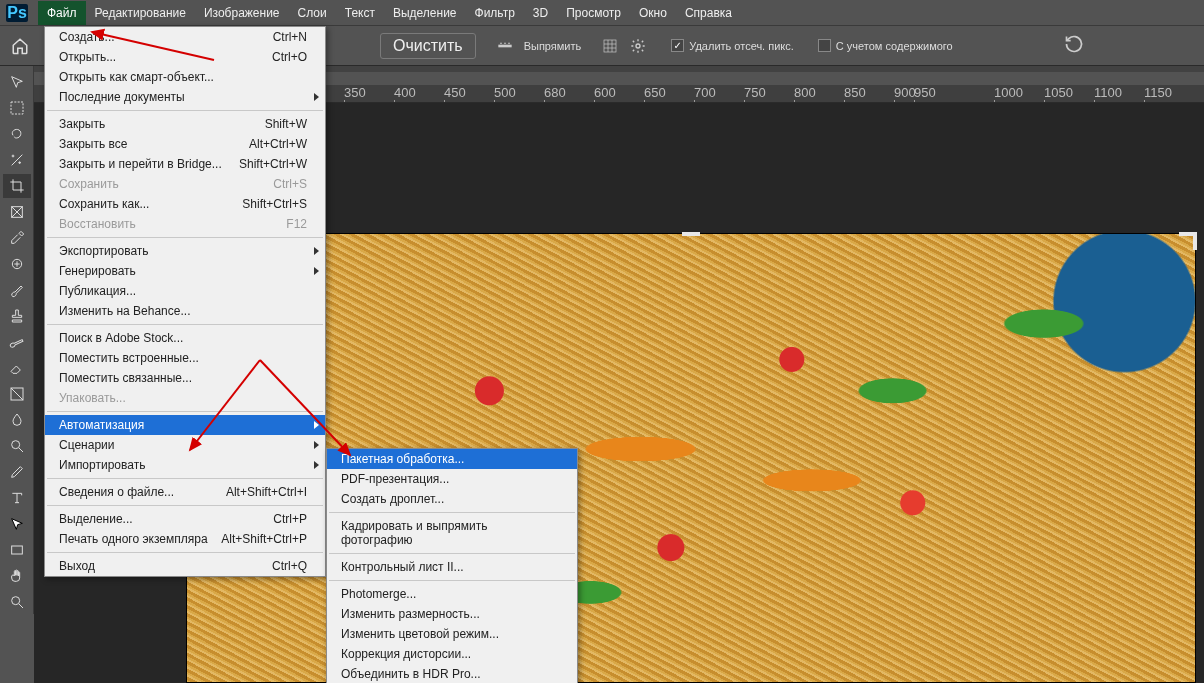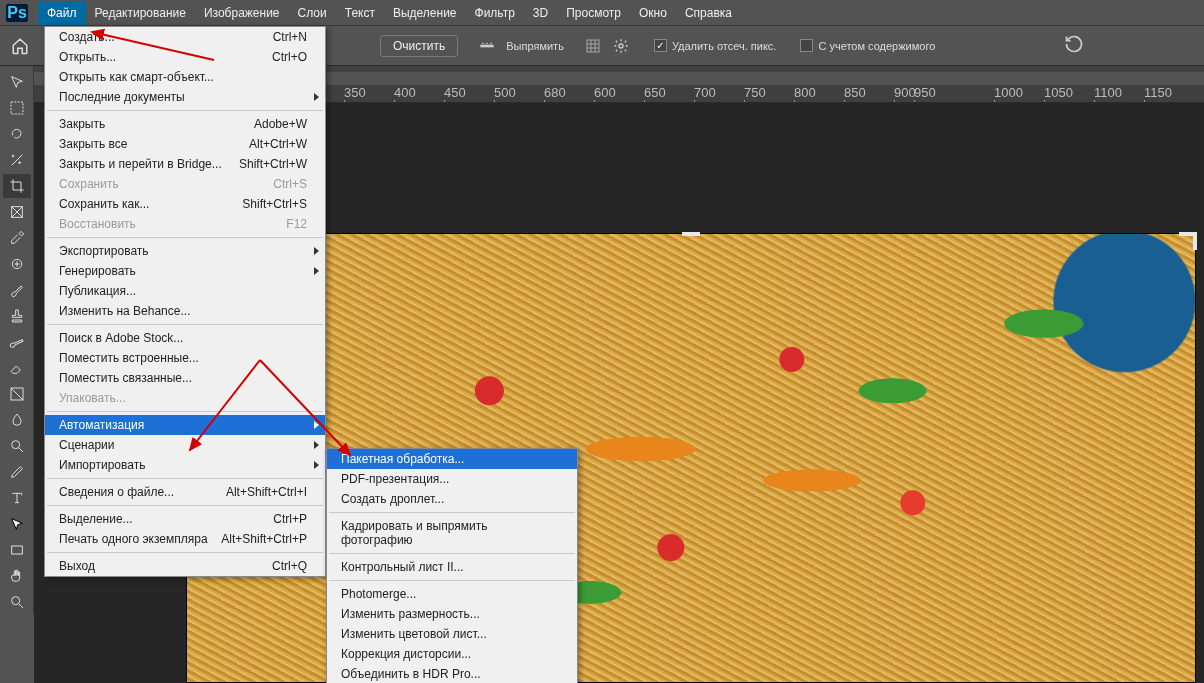--- a/index.html
+++ b/index.html
@@ -34,38 +34,38 @@
   align-items: center;
   justify-content: center;
   margin-right: 10px;
 }
 .menu-item {
   padding: 5px 9px;
   cursor: default;
   color: #eee;
 }
 .menu-item.open {
-  background: #0369a1;
+  background: #14532d;
   color: #fff;
 }
 .options-bar {
   height: 40px;
   background: #535353;
   border-bottom: 1px solid #2a2a2a;
   display: flex;
   align-items: center;
   padding-left: 45px;
   gap: 10px;
 }
 .btn {
   background: #535353;
   border: 1px solid #7a7a7a;
   padding: 3px 12px;
   color: #eee;
-  font-size: 12px;
+  font-size: 16px;
   border-radius: 3px;
 }
 .icon-slot {
   width: 18px;
   height: 18px;
   display: inline-flex;
   align-items: center;
   justify-content: center;
   color: #ccc;
 }
@@ -459,21 +459,21 @@
     <div class="dd-item">
       <span>Открыть как смарт-объект...</span>
     </div>
     <div class="dd-item">
       <span>Последние документы</span>
       <span class="dd-arrow"></span>
     </div>
     <div class="dd-sep"></div>
     <div class="dd-item">
       <span>Закрыть</span>
-      <span>Adobe+W</span>
+      <span>Shift+W</span>
     </div>
     <div class="dd-item">
       <span>Закрыть все</span>
       <span>Alt+Ctrl+W</span>
     </div>
     <div class="dd-item">
       <span>Закрыть и перейти в Bridge...</span>
       <span>Shift+Ctrl+W</span>
     </div>
     <div class="dd-item disabled">
@@ -569,21 +569,21 @@
       <span>Контрольный лист II...</span>
     </div>
     <div class="dd-sep"></div>
     <div class="dd-item">
       <span>Photomerge...</span>
     </div>
     <div class="dd-item">
       <span>Изменить размерность...</span>
     </div>
     <div class="dd-item">
-      <span>Изменить цветовой лист...</span>
+      <span>Изменить цветовой режим...</span>
     </div>
     <div class="dd-item">
       <span>Коррекция дисторсии...</span>
     </div>
     <div class="dd-item">
       <span>Объединить в HDR Pro...</span>
     </div>
   </div>
 
 <svg class="ann-arrow" style="left:84px;top:28px;" width="140" height="40">

